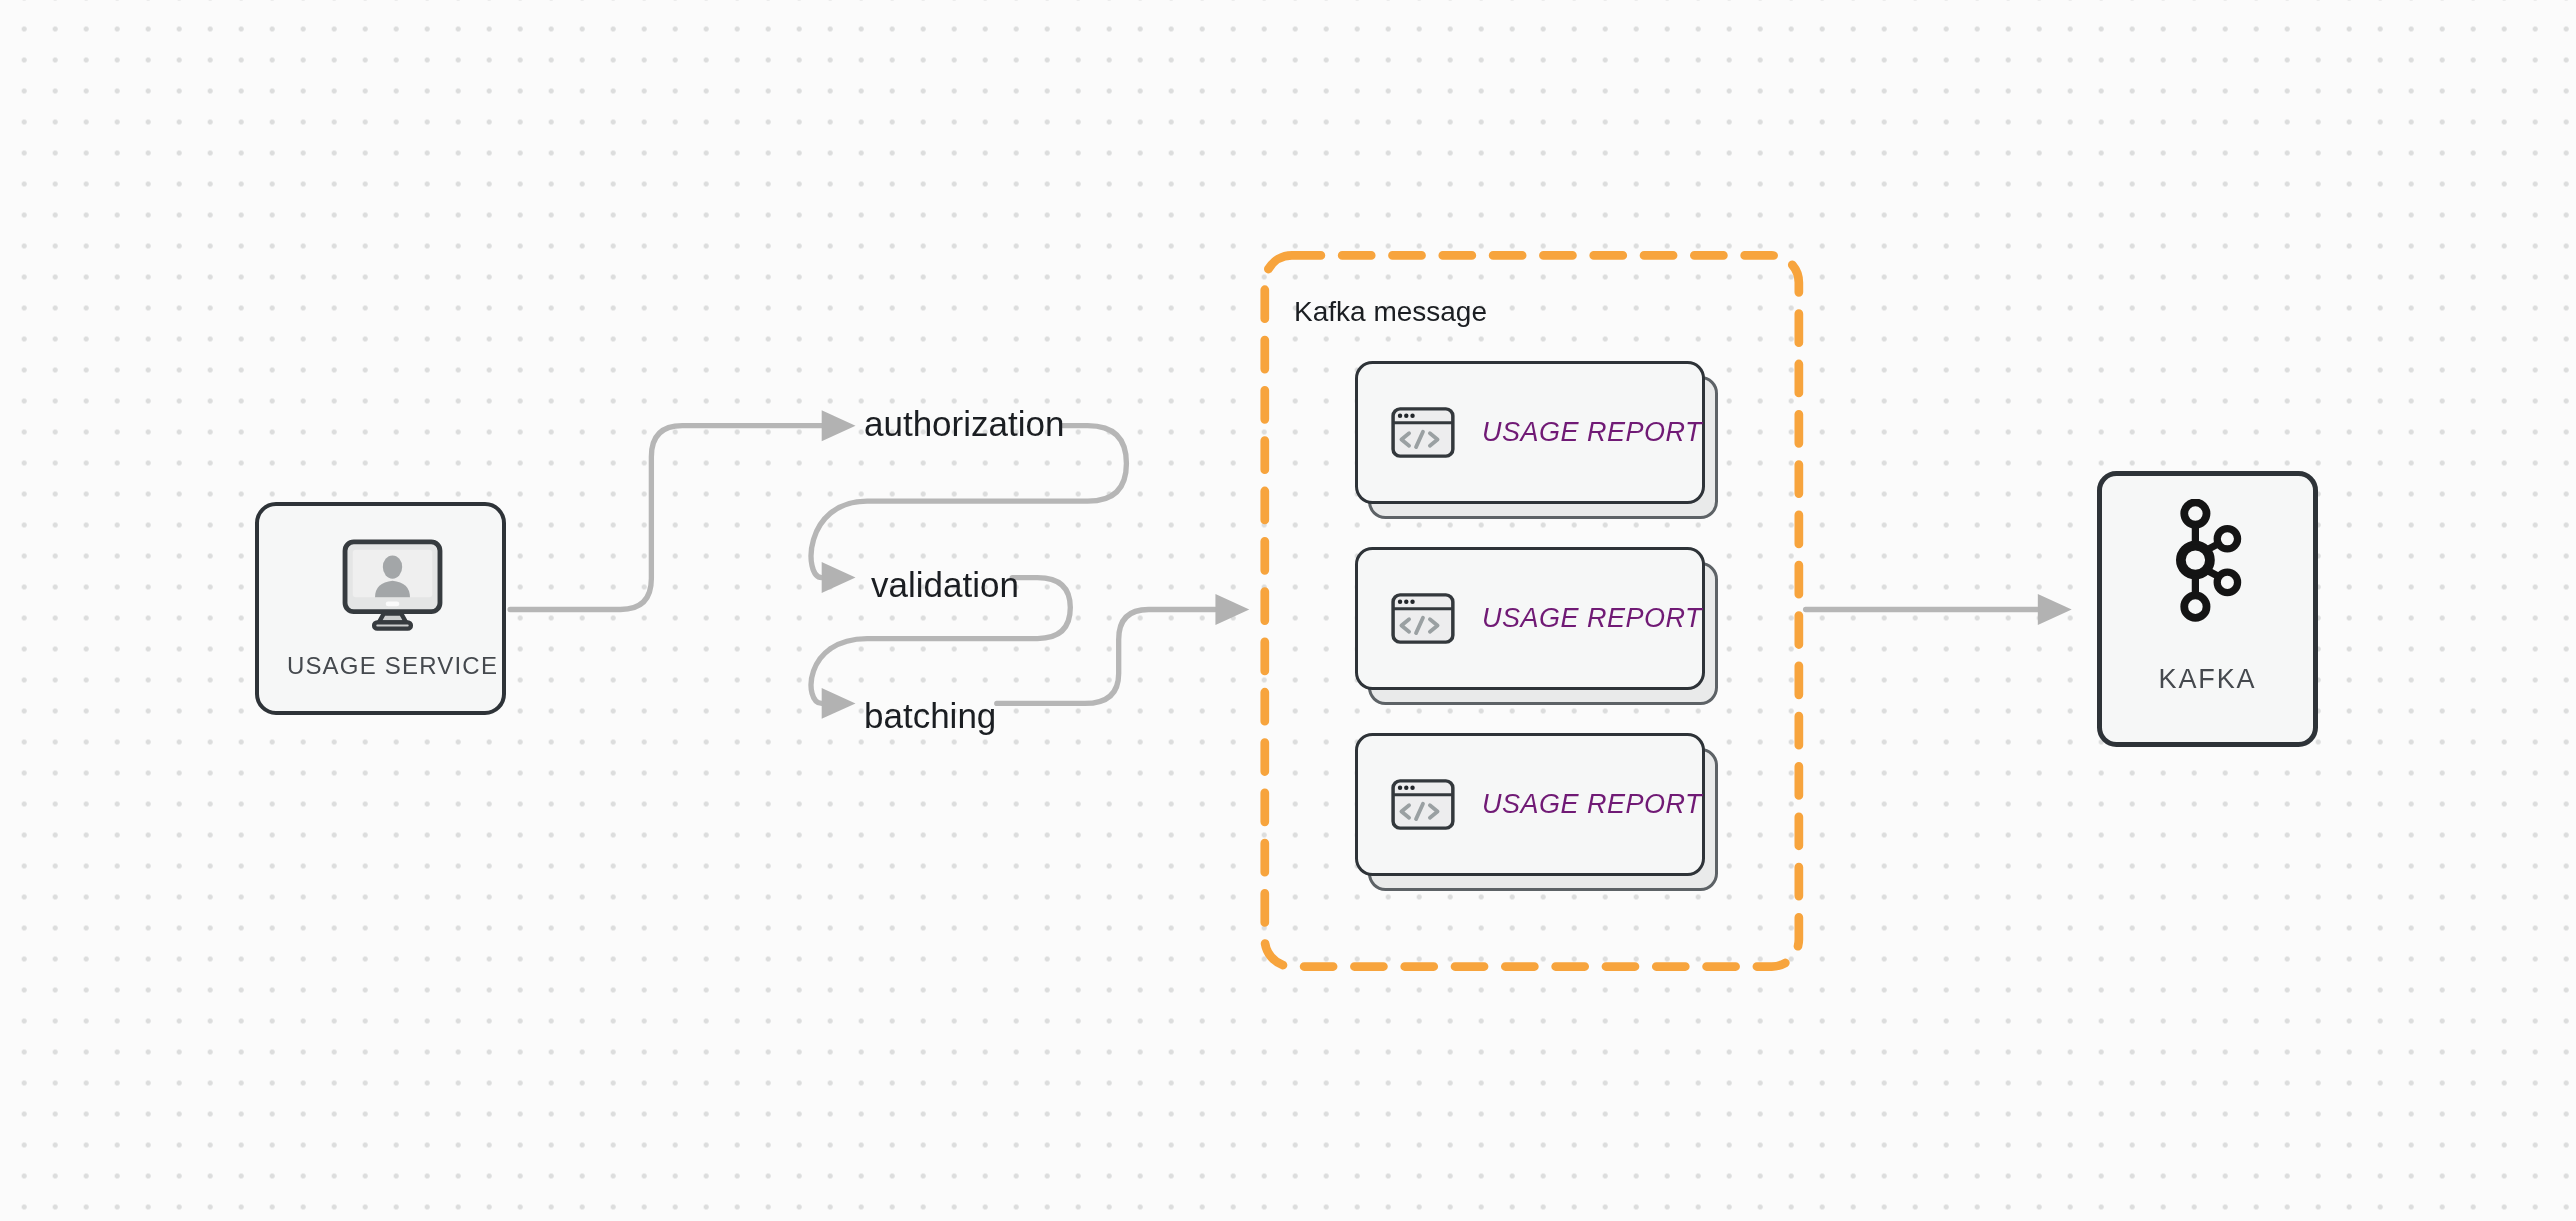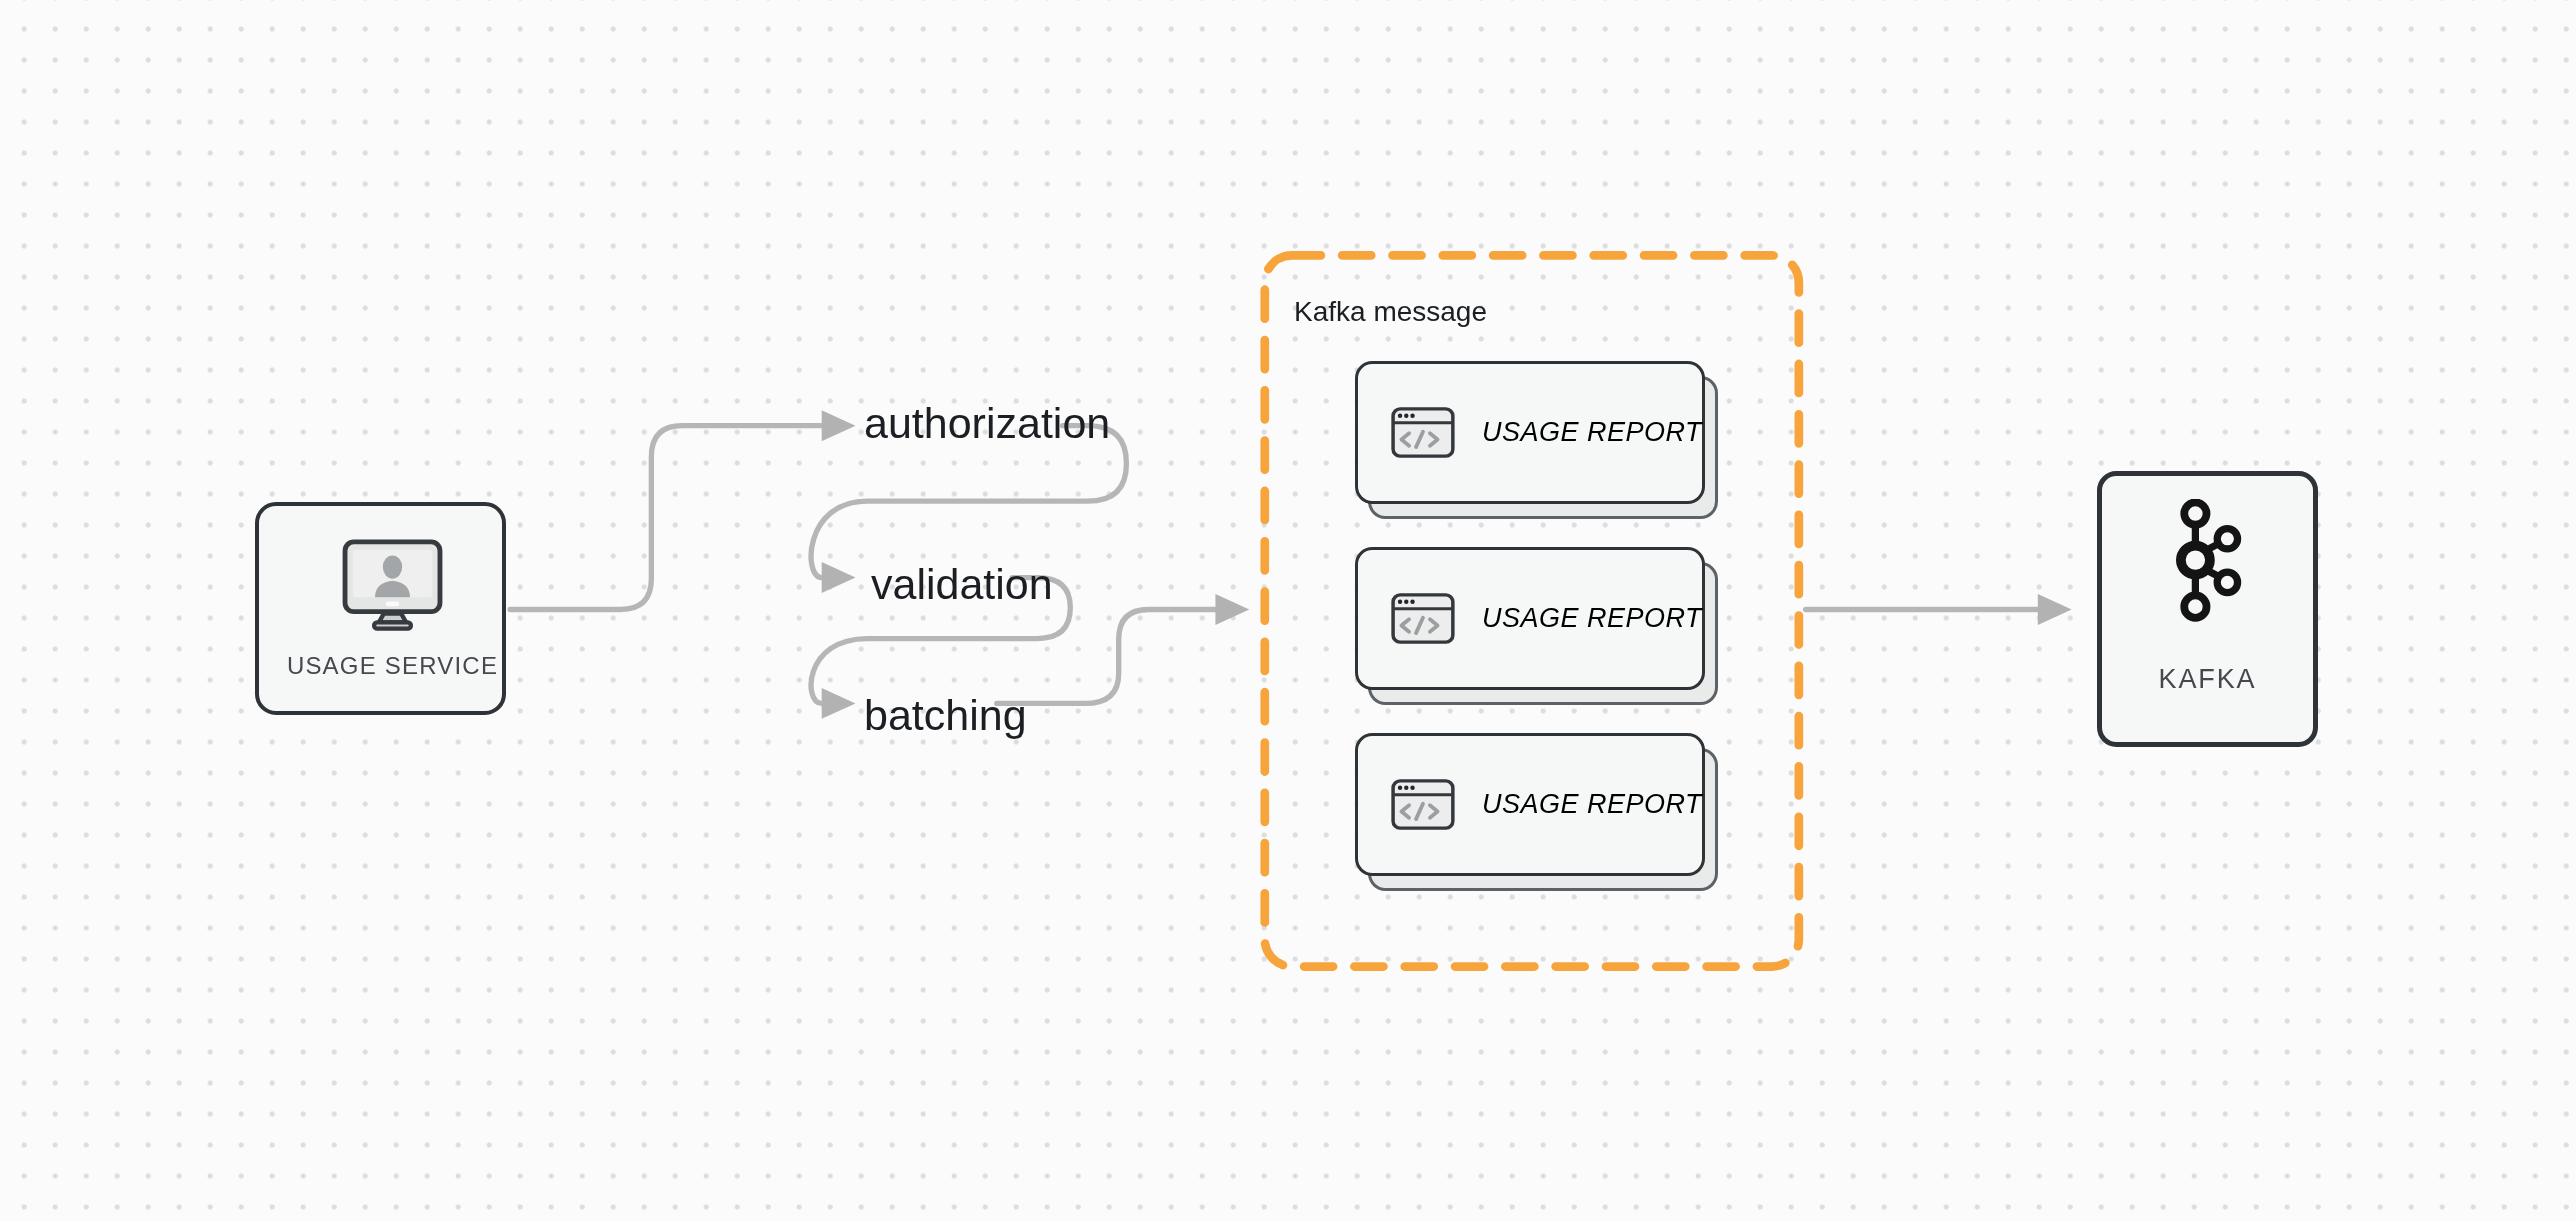--- a/index.html
+++ b/index.html
@@ -50,21 +50,21 @@
     font-weight: 500;
     letter-spacing: 1.2px;
     white-space: nowrap;
   }
   .node-usage-service .node-label { font-size: 24px; margin-top: 20.3px; }
   .node-kafka .node-label { font-size: 27px; letter-spacing: 1.9px; margin-top: 37px; }
   
   .step-label {
     position: absolute;
     left: 864px;
-    font-size: 43px;
+    font-size: 35px;
     font-weight: 500;
     color: #1b1e22;
     line-height: 39px;
     white-space: nowrap;
   }
   .step-authorization { top: 404px; }
   .step-validation    { top: 565px; margin-left: 7px; }
   .step-batching      { top: 696px; }
   
   .group-title {
@@ -99,21 +99,21 @@
     background: #f6f7f7;
     border: 3.9px solid #2e3338;
     display: flex;
     align-items: center;
     padding-left: 33px;
   }
   .card-label {
     font-size: 27px;
     font-style: italic;
     font-weight: 500;
-    color: #000000;
+    color: #701a75;
     letter-spacing: 0.5px;
     margin-left: 27px;
     white-space: nowrap;
   }
 </style>
 </head>
 <body>
 
 <div class="canvas">
 

